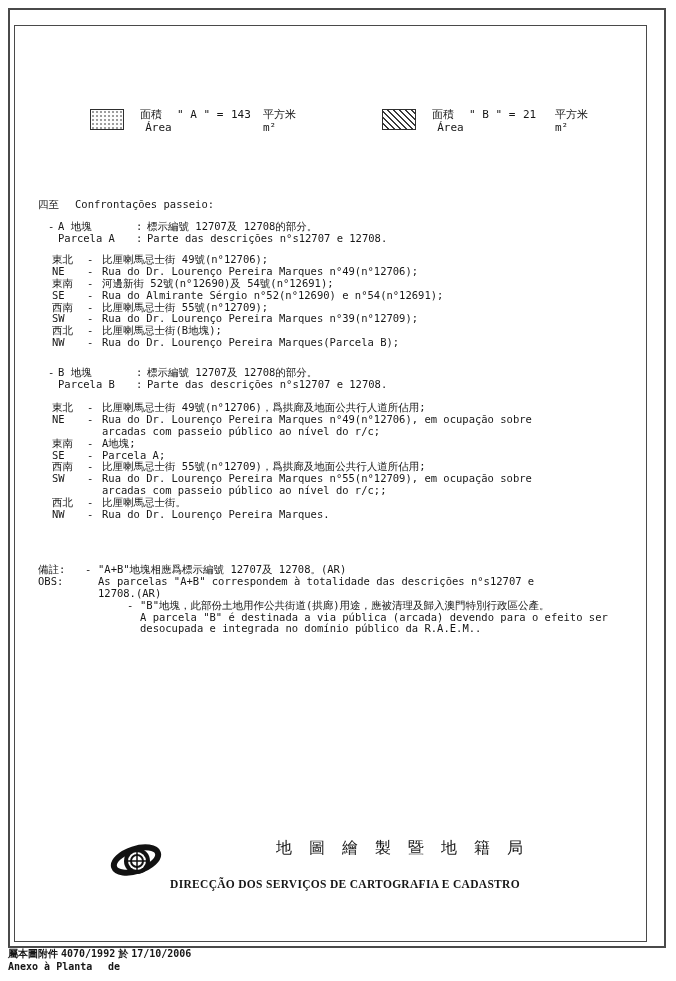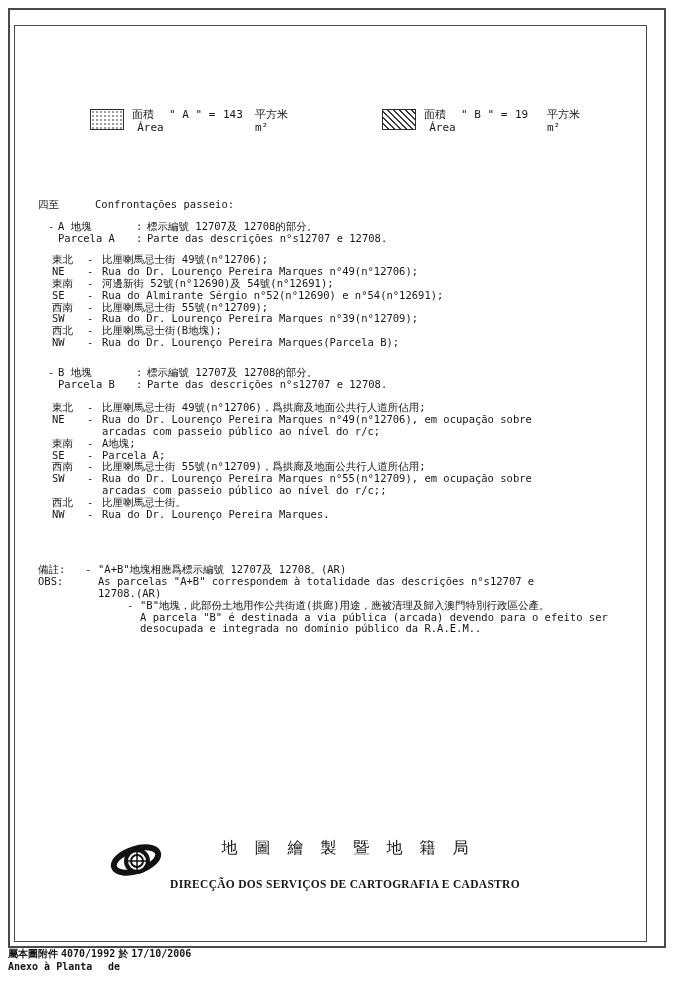--- a/index.html
+++ b/index.html
@@ -6,56 +6,56 @@
   .page{position:relative;width:676px;height:981px;background:#ffffff;
         font-family:"DejaVu Sans Mono",monospace;color:#161616;overflow:hidden;}
 
   .outer-border{position:absolute;left:8px;top:8px;width:658px;height:940px;
                 border:2px solid #4a4a4a;box-sizing:border-box;}
   .inner-border{position:absolute;left:14px;top:25px;width:633px;height:917px;
                 border:1.5px solid #4a4a4a;box-sizing:border-box;}
 
   
   .legend{position:absolute;top:108px;left:0;width:100%;height:40px;}
-  .legend-item{position:absolute;display:flex;gap:8px;}
+  .legend-item{position:absolute;display:flex;gap:16px;}
   .legend-item.a{left:90px;}
   .legend-item.b{left:382px;}
   .swatch{width:34px;height:21px;border:1px solid #2e2e2e;box-sizing:border-box;margin-top:1px;}
   .stipple{background-color:#fdfdfd;
            background-image:radial-gradient(#9a9a9a 0.7px, transparent 0.9px);
            background-size:4px 4px;}
   .hatch{background:repeating-linear-gradient(45deg,#ffffff 0px,#ffffff 3px,#3a3a3a 3px,#3a3a3a 4.3px);}
   .legend-grid{display:grid;grid-template-columns:37px 54px 32px 46px;
                font-size:11px;line-height:13px;column-gap:0;}
   .lg-pt{grid-column:1;text-align:center;}
   .lg-ptunit{grid-column:4;}
 
   
   .content{position:absolute;left:38px;top:199px;width:592px;
            font-size:10.5px;line-height:11.8px;}
   .preline{white-space:pre-line;}
-  .section-title{display:grid;grid-template-columns:37px auto;gap:20px;}
+  .section-title{display:grid;grid-template-columns:37px auto;}
   .parcel{margin-top:10px;}
   .parcel.b{margin-top:18px;}
   .parcel-header{display:grid;grid-template-columns:10px 78px 11px auto;margin-left:10px;}
   .dir-rows{margin-top:10px;margin-left:14px;}
   .parcel.b .dir-rows{margin-top:12px;}
   .dir-line{display:grid;grid-template-columns:35px 15px auto;}
 
   
   .notes{margin-top:44px;}
   .note-row{display:grid;grid-template-columns:47px 13px auto;}
   .note2{display:grid;grid-template-columns:13px auto;padding-left:29px;}
 
   
   .footer{position:absolute;top:834px;left:0;width:100%;height:70px;}
   .logo{position:absolute;left:110px;top:2px;}
   .footer-text{position:absolute;left:150px;top:4px;width:390px;text-align:center;}
   .footer-zh{font-size:16px;letter-spacing:17px;text-indent:17px;font-weight:500;
-             font-family:"DejaVu Sans",sans-serif;}
+             font-family:"DejaVu Sans",sans-serif;text-align:right;}
   .footer-pt{font-family:"Liberation Serif",serif;font-weight:bold;font-size:11.5px;
              letter-spacing:0.3px;margin-top:19px;}
 
   
   .bottom-note{position:absolute;left:8px;top:948px;font-size:10px;font-weight:bold;
                line-height:12.8px;}
   .bn-num{font-weight:bold;}
   .bn-sp{display:inline-block;width:3px;}
   .bn-pt1{display:inline-block;width:100px;}
 </style>
@@ -76,21 +76,21 @@
         <span>平方米</span>
         <span class="lg-pt">Área</span>
         <span class="lg-ptunit">m²</span>
       </div>
     </div>
     <div class="legend-item b">
       <div class="swatch hatch"></div>
       <div class="legend-grid">
         <span>面積</span>
         <span>" B " =</span>
-        <span>19</span>
+        <span>21</span>
         <span>平方米</span>
         <span class="lg-pt">Área</span>
         <span class="lg-ptunit">m²</span>
       </div>
     </div>
   </div>
 
   <div class="content">
 
     <div class="section-title">

